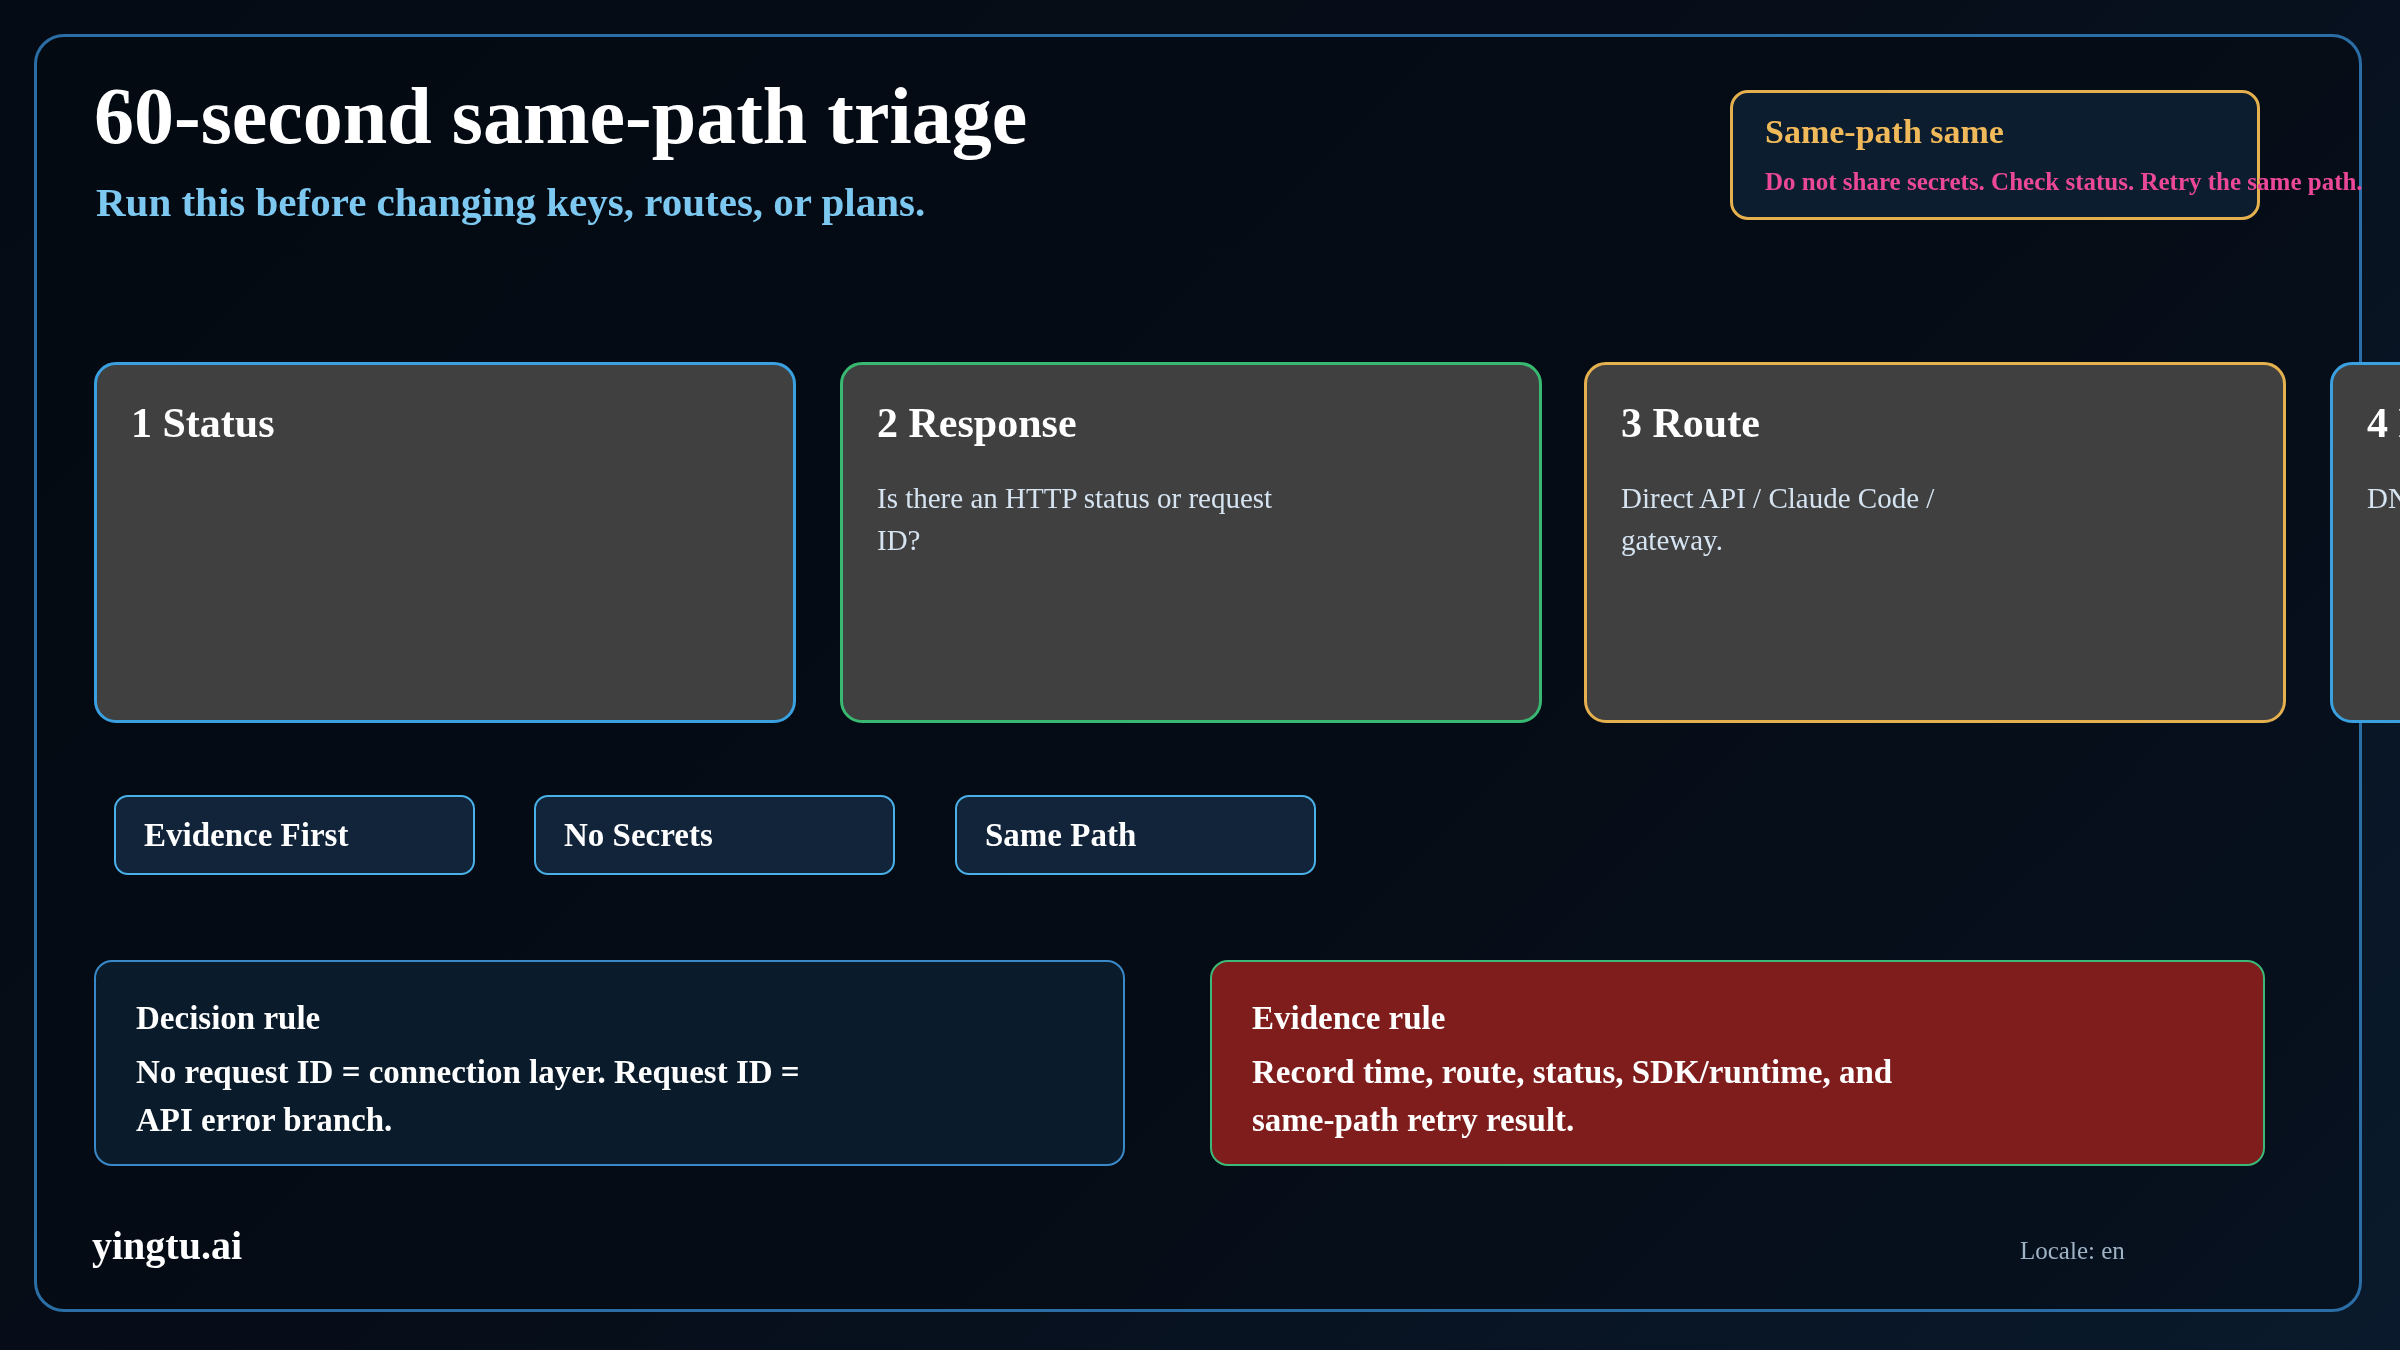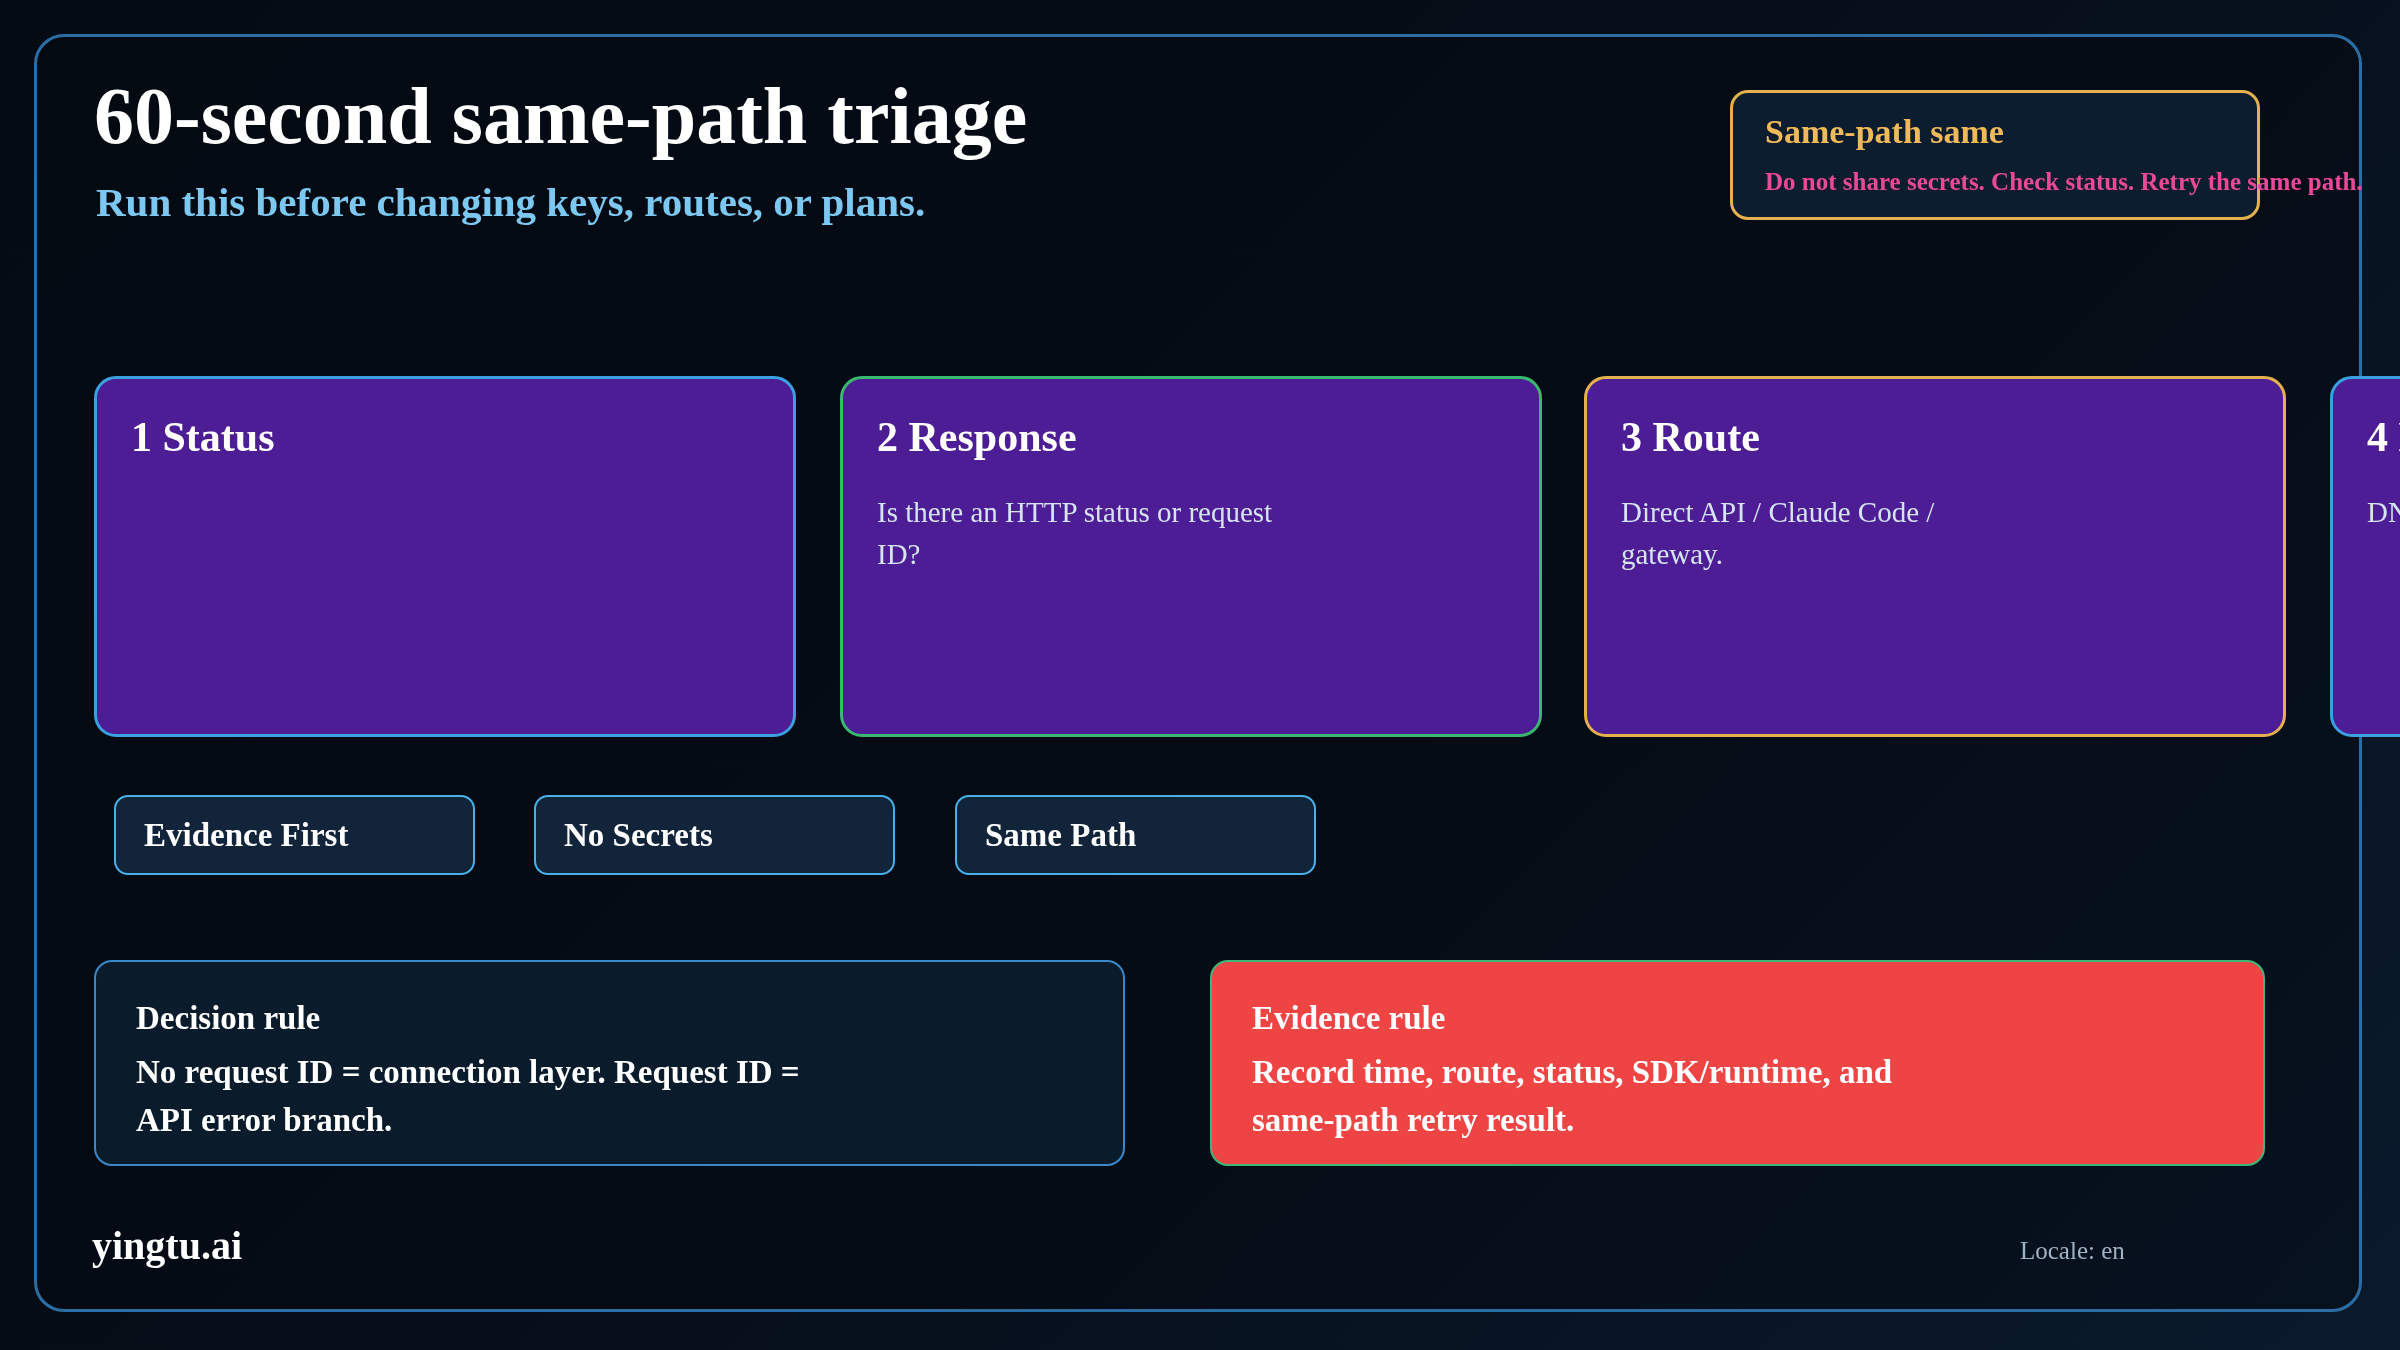--- a/index.html
+++ b/index.html
@@ -29,23 +29,23 @@
   }
   .callout-title {
     position: absolute; left: 1765px; top: 113px;
     font-size: 34px; font-weight: bold; color: #f0b95a; white-space: nowrap;
   }
   .callout-body {
     position: absolute; left: 1765px; top: 168px;
     font-size: 25px; font-weight: bold; color: #ec4899; white-space: nowrap;
   }
   .card {
-    position: absolute; top: 376px; width: 702px; height: 361px;
+    position: absolute; top: 362px; width: 702px; height: 361px;
     border: 3px solid #3aa0e0; border-radius: 22px; box-sizing: border-box;
-    background: #4c1d95;
+    background: #404040;
   }
   .card.blue { border-color: #3aa0e0; }
   .card.green { border-color: #38b870; padding-left: 6px; }
   .card.gold { border-color: #e5b04e; }
   .card-title {
     position: absolute; left: 34px; top: 34px;
     font-size: 42px; font-weight: bold; color: #ffffff; white-space: nowrap;
   }
   .card-body {
     position: absolute; left: 34px; top: 112px; width: 420px;
@@ -58,21 +58,21 @@
   }
   .badge-label {
     position: absolute; left: 28px; top: 20px;
     font-size: 33px; font-weight: bold; color: #ffffff; white-space: nowrap;
   }
   .rule {
     position: absolute; top: 960px; height: 206px;
     border: 2px solid #3a88c8; border-radius: 18px; box-sizing: border-box;
     background: #0a1c2c;
   }
-  .rule.evidence { border-color: #3cb877; background: #ef4444; }
+  .rule.evidence { border-color: #3cb877; background: #7f1d1d; }
   .rule-title {
     position: absolute; left: 40px; top: 38px;
     font-size: 33px; font-weight: bold; color: #ffffff; white-space: nowrap;
   }
   .rule-body {
     position: absolute; left: 40px; top: 86px; width: 720px;
     font-size: 33px; font-weight: bold; color: #ffffff; line-height: 48px;
   }
   .brand {
     position: absolute; left: 92px; top: 1222px;

